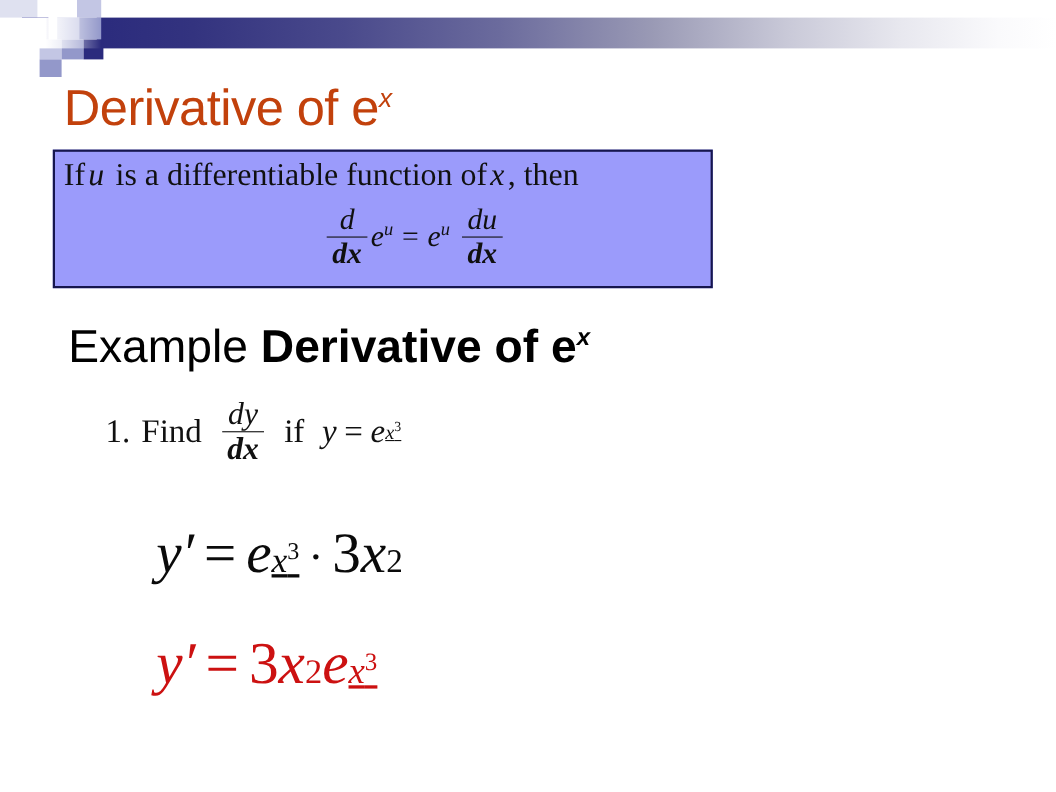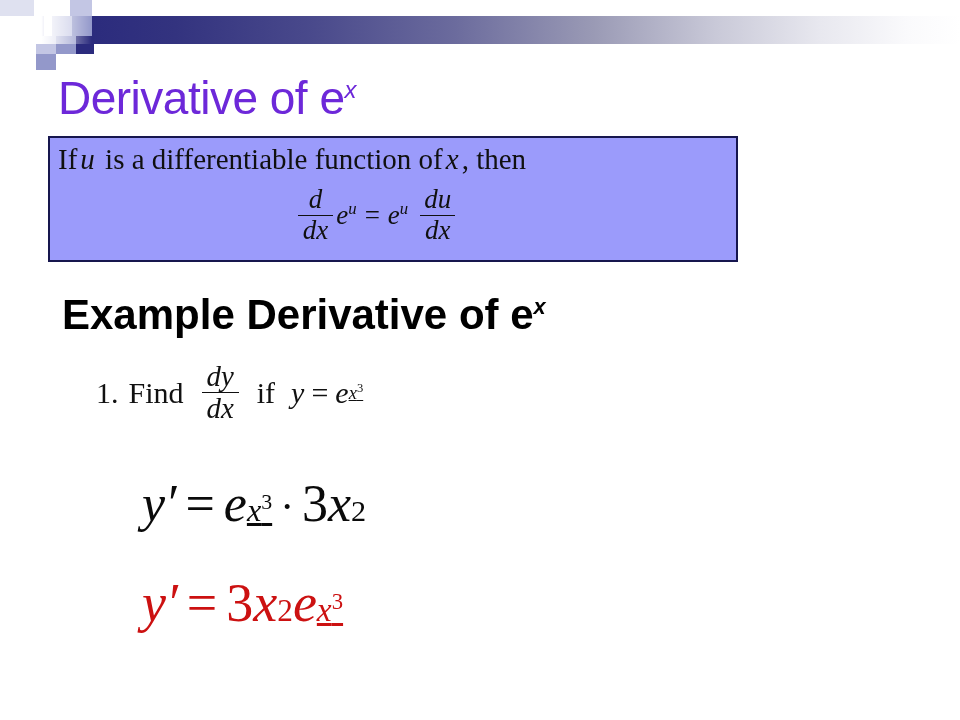--- a/index.html
+++ b/index.html
@@ -55,38 +55,38 @@
   .sq-mid       { background: #9398ca; }
   .sq-pale      { background: #dfe1f0; }
 
   
   #page-title {
     position: absolute;
     left: 58px;
     top: 62px;
     font-size: 46px;
     line-height: 56px;
-    color: #6d28d9;
+    color: #c2410c;
     font-weight: 400;
     letter-spacing: -0.5px;
     white-space: nowrap;
   }
   #page-title sup {
     font-size: 0.52em;
     vertical-align: super;
     font-style: italic;
     letter-spacing: 0;
   }
 
   
   #rule-box {
     position: absolute;
     left: 48px;
     top: 136px;
-    width: 690px;
+    width: 600px;
     height: 126px;
     background: #9b9bfb;
     border: 2px solid #16164e;
     box-sizing: border-box;
   }
   #rule-text {
     position: absolute;
     left: 8px;
     top: 2px;
     width: 642px;
@@ -116,21 +116,21 @@
   .frac {
     display: inline-flex;
     flex-direction: column;
     align-items: center;
     vertical-align: middle;
     font-style: italic;
     line-height: 1.02;
     margin: 0 2px;
   }
   .frac .num { padding: 0 5px 1px 5px; }
-  .frac .den { padding: 1px 5px 0 5px; border-top: 1.6px solid #101010; }
+  .frac .den { padding: 1px 5px 0 5px; border-top: 1.6px solid #101010; font-weight: bold; }
 
   .efn {
     font-style: italic;
     margin: 5px 1px;
   }
   .efn sup {
     font-size: 0.62em;
     font-style: italic;
     vertical-align: super;
   }
@@ -139,21 +139,21 @@
   
   #example-heading {
     position: absolute;
     left: 62px;
     top: 281px;
     font-size: 42px;
     line-height: 52px;
     color: #000000;
     white-space: nowrap;
   }
-  #example-heading .lead { font-weight: 700; text-align: center; }
+  #example-heading .lead { font-weight: 400; text-align: center; }
   #example-heading .strong { font-weight: 700; }
   #example-heading sup {
     font-size: 0.52em;
     vertical-align: super;
     font-style: italic;
   }
 
   
   #problem-line {
     position: absolute;

